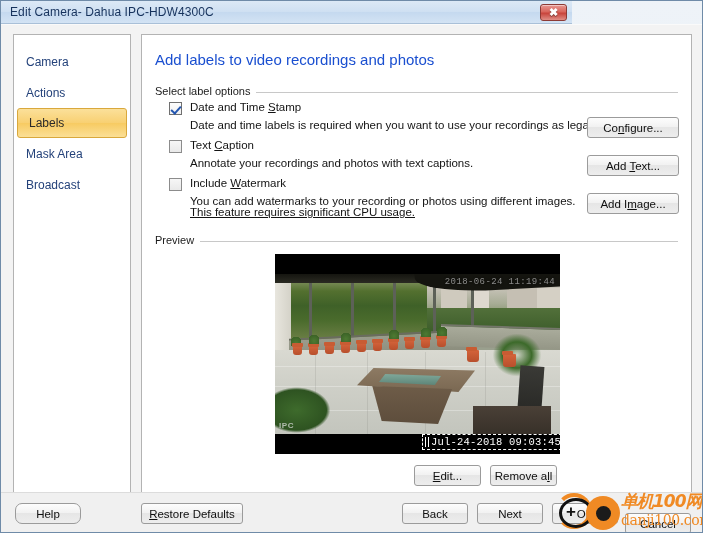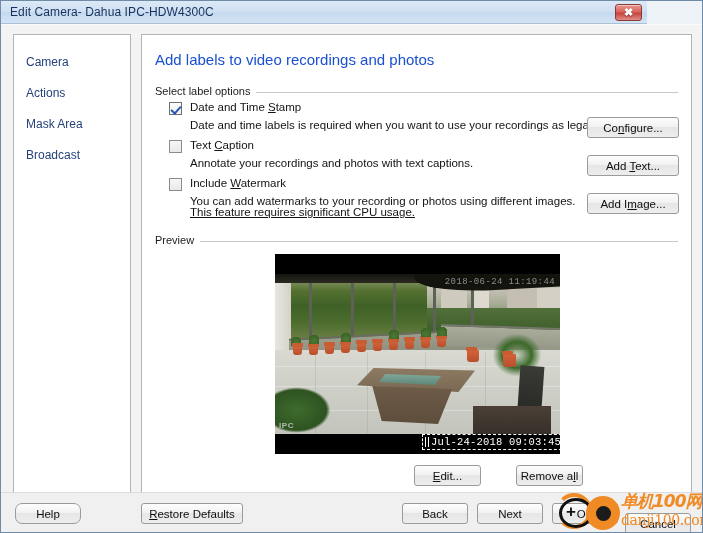--- a/index.html
+++ b/index.html
@@ -17,21 +17,21 @@
     width: 703px;
     height: 533px;
     background: linear-gradient(180deg, #eef3f8 0%, #e4ecf4 100%);
     border: 1px solid #6f8ba8;
     overflow: hidden;
   }
   
   .titlebar {
     position: absolute;
     left: 0; top: 0;
-    width: 646px; height: 23px;
+    width: 571px; height: 23px;
     background: linear-gradient(180deg, #dce9f6 0%, #cfe0f2 48%, #c5d9ef 52%, #d3e3f4 100%);
     border-bottom: 1px solid #a9c0d8;
     display: flex;
     align-items: center;
   }
   .title-text {
     font-size: 12px;
     color: #16325c;
     margin-left: 9px;
     letter-spacing: 0.1px;
@@ -460,20 +460,23 @@
   </div>
 
   <div class="content">
 
     <div class="sidebar">
       <div class="side-item">
         <span>Camera</span>
       </div>
       <div class="side-item">
         <span>Actions</span>
+      </div>
+      <div class="side-item selected">
+        <span>Labels</span>
       </div>
       <div class="side-item">
         <span>Mask Area</span>
       </div>
       <div class="side-item">
         <span>Broadcast</span>
       </div>
     </div>
 
     <div class="main">
@@ -576,21 +579,21 @@
 
           <div class="osd-native">2018-06-24 11:19:44</div>
           <div class="osd-ipc">IPC</div>
         </div>
         <div class="osd-stamp">Jul-24-2018 09:03:45</div>
       </div>
 
       <div class="btn" style="left:272px; top:430px; width:67px; height:21px;">
         <span><span></span><u>E</u><span>dit...</span></span>
       </div>
-      <div class="btn" style="left:348px; top:430px; width:67px; height:21px;margin-left:26px;">
+      <div class="btn" style="left:348px; top:430px; width:67px; height:21px;">
         <span><span>Remove a</span><u>l</u><span>l</span></span>
       </div>
 
     </div>
   </div>
 
   <div class="bottombar">
     <div class="btn" style="left:14px; top:10px; width:66px; height:21px;border-radius:7px;">
       <span>Help</span>
     </div>

